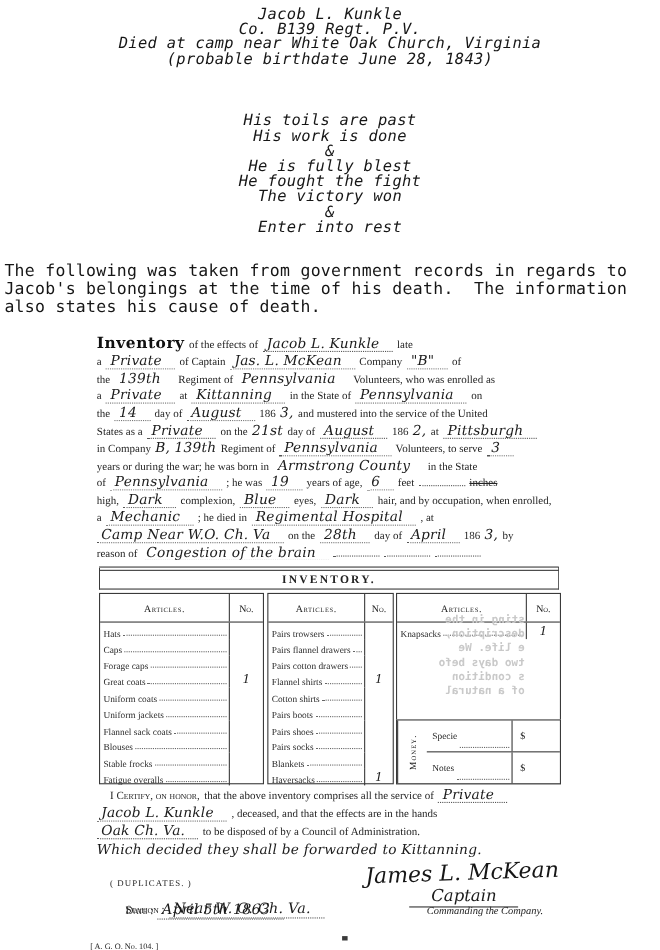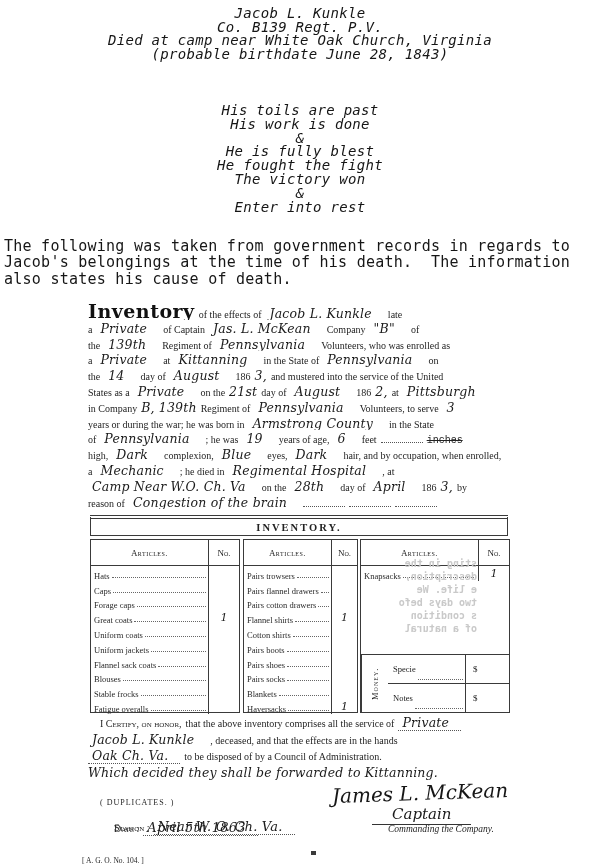--- a/index.html
+++ b/index.html
@@ -13,24 +13,24 @@
         font-style:italic;font-size:14px;line-height:13.8px;letter-spacing:.3px;}
   .intro{position:absolute;top:238px;left:4px;width:594px;font-size:15px;
          line-height:16.3px;letter-spacing:.25px;}
   .intro .mline{white-space:pre;}
   
   .form{position:absolute;left:88px;top:304px;width:424px;height:560px;color:#222;}
   .fhead{position:absolute;top:0;left:0;width:424px;}
   .fline{white-space:nowrap;height:15.8px;line-height:15.8px;overflow:hidden;}
   .fline span{margin-right:4px;}
   .p{font-family:"Liberation Serif",serif;font-size:10px;color:#242424;}
-  .gothic{font-family:"DejaVu Serif",serif;font-weight:bold;font-size:19px;letter-spacing:.5px;color:#111;}
+  .gothic{font-family:"DejaVu Serif",serif;font-weight:bold;font-size:14px;letter-spacing:.5px;color:#111;}
   .hw{font-family:"DejaVu Serif",serif;font-style:italic;font-size:12.5px;color:#1b1b1b;letter-spacing:.2px;}
   .u{border-bottom:1px dotted #555;padding:0 12px 0 4px;}
-  .strike{text-decoration:line-through;font-family:Liberation Mono, monospace;}
+  .strike{text-decoration:line-through;}
   .blank{display:inline-block;width:42px;border-bottom:1px dotted #555;height:10px;}
   .sc{font-variant:small-caps;font-family:"Liberation Serif",serif;font-size:10px;color:#242424;}
   
   .table{position:absolute;top:211px;left:2px;width:420px;height:198px;}
   .ttitle{position:absolute;top:0;left:0;width:418px;height:21px;border:1px solid #3a3a3a;
           border-top:4px double #3a3a3a;display:flex;align-items:center;justify-content:center;
           font-weight:bold;font-size:10.5px;letter-spacing:2px;box-sizing:border-box;}
   .sub{position:absolute;top:24px;bottom:0;border:1px solid #3a3a3a;box-sizing:border-box;}
   .sub1{left:0;width:150px;}
   .sub2{left:153px;width:115px;}

